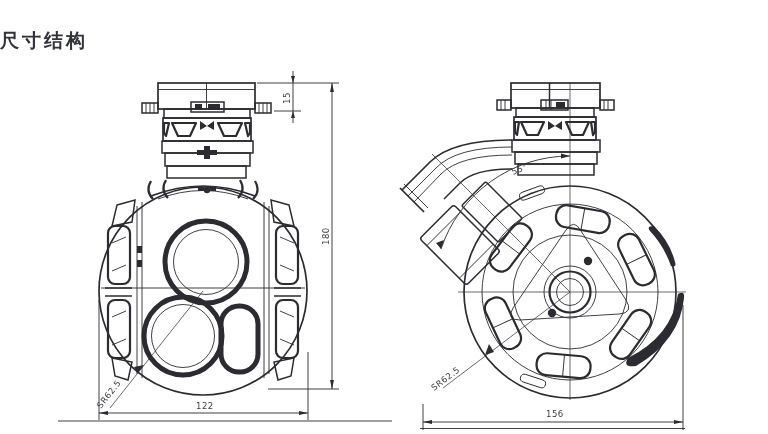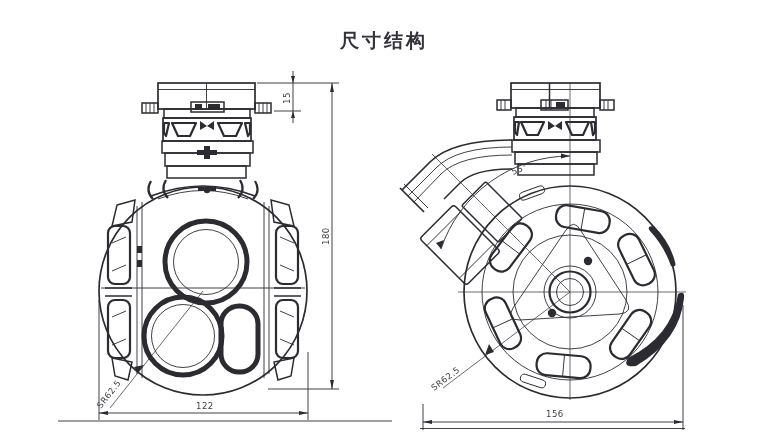--- a/index.html
+++ b/index.html
@@ -3,21 +3,21 @@
 <meta charset="utf-8">
 <style>
   :root{
     --line:#2b2b31;
     --text:#3c3c42;
     --bg:#ffffff;
   }
   html,body{margin:0;padding:0;background:var(--bg);}
   .stage{position:relative;width:768px;height:434px;background:var(--bg);overflow:hidden;
          font-family:"Liberation Sans", sans-serif;}
-  .title{position:absolute;top:28px;left:0;width:768px;text-align:center;
+  .title{position:absolute;top:28px;left:0;width:768px;text-align:left;
          font-size:19px;font-weight:bold;letter-spacing:3px;color:#32323a;
          font-family:"Liberation Serif", serif;}
   svg{position:absolute;top:0;left:0;}
   
   .ln  {fill:none;stroke:var(--line);stroke-width:1.5;}
   .ln16{fill:none;stroke:var(--line);stroke-width:1.7;}
   .thin{fill:none;stroke:var(--line);stroke-width:0.9;}
   .hair{fill:none;stroke:var(--line);stroke-width:0.7;}
   .med {fill:none;stroke:var(--line);stroke-width:2.2;stroke-linejoin:round;}
   .thick{fill:none;stroke:var(--line);stroke-width:5;}

